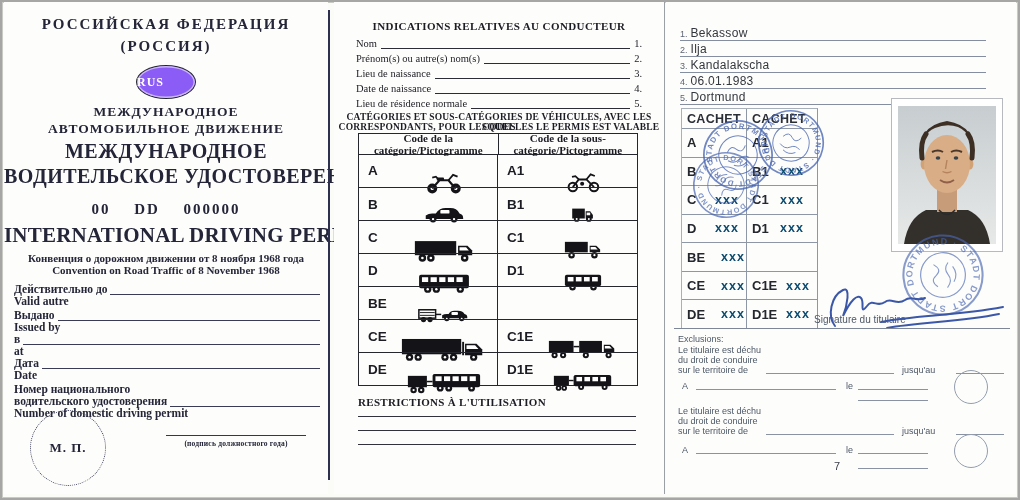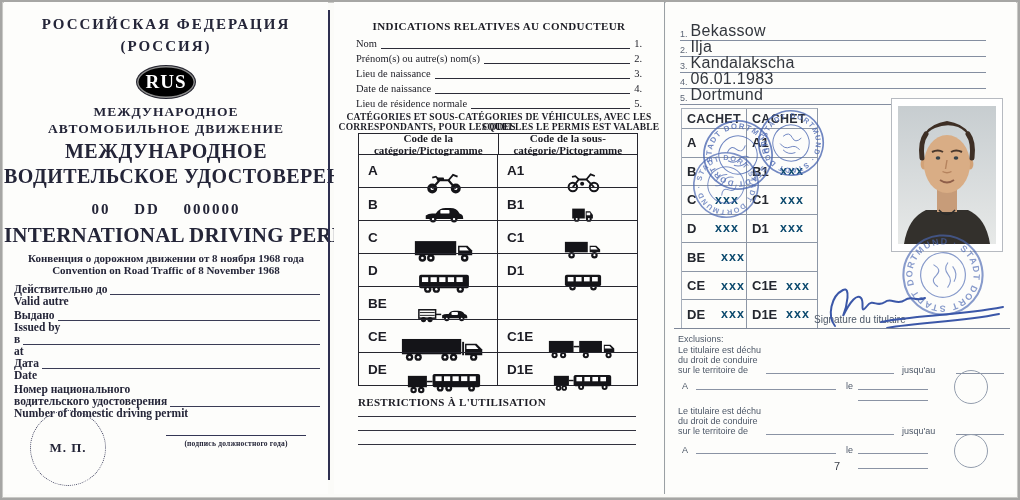--- a/index.html
+++ b/index.html
@@ -20,22 +20,22 @@
   
   .div-navy{left:328px;top:10px;width:2px;height:470px;background:#2e3050;}
   .div-gray{left:664px;top:2px;width:1px;height:492px;background:#9aa0a4;}
 
   
   .lp{left:4px;width:324px;}
   .lp .ctr{left:0;width:100%;text-align:center;white-space:nowrap;}
   .lp-country{font-weight:bold;font-size:15px;letter-spacing:2px;}
   .rus-badge{
     left:50%;transform:translateX(-50%);top:64px;width:58px;height:32px;
-    background:#000000;border-radius:50%;color:#fff;
-    font-weight:bold;font-size:19px;line-height:32px;text-align:center;letter-spacing:1px;
+    background:#8b5cf6;border-radius:50%;color:#fff;
+    font-weight:bold;font-size:12px;line-height:32px;text-align:left;letter-spacing:1px;
     box-shadow:inset 0 0 0 1.5px rgba(255,255,255,.55), 0 0 0 1px #23232e;
     position:absolute;
   }
   .lp-move{font-weight:bold;font-size:13.5px;letter-spacing:1px;}
   .lp-title{font-weight:bold;font-size:20px;letter-spacing:.5px;}
   .lp-serial{font-weight:bold;font-size:15px;word-spacing:18px;letter-spacing:2px;}
   .lp-en-title{font-weight:bold;font-size:21px;letter-spacing:.2px;}
   .lp-conv{font-weight:bold;font-size:11px;}
   .lp-field{left:10px;width:306px;display:flex;align-items:flex-end;}
   .lp-field .lab{font-weight:bold;font-size:11.5px;white-space:nowrap;position:static;}
@@ -74,21 +74,21 @@
   .cat-icon svg{display:block;}
   .veh{fill:#141418;}
   .veh-s{stroke:#141418;fill:none;}
   .mp-restrict{left:24px;top:394px;font-weight:bold;font-size:11px;letter-spacing:.3px;}
   .mp-rline{left:24px;width:278px;border-top:1.2px solid #32323e;}
 
   
   .rp{left:666px;width:350px;font-family:"Liberation Sans",sans-serif;color:#3c414b;}
   .hrow{left:14px;width:306px;height:16px;border-bottom:1px solid #848ea0;display:flex;align-items:flex-end;}
   .hrow .num{position:static;font-size:9px;color:#5c6575;margin-right:3px;padding-bottom:1px;}
-  .hrow .val{position:static;font-size:16px;color:#33373e;letter-spacing:.3px;padding-bottom:0px;}
+  .hrow .val{position:static;font-size:12px;color:#33373e;letter-spacing:.3px;padding-bottom:0px;}
   .cachet{
     left:15px;top:106px;width:135px;height:220px;
     display:grid;grid-template-columns:64px 71px;grid-template-rows:20px repeat(7,1fr);
     border-left:1px solid #a8b0bc;border-top:1px solid #a8b0bc;border-right:1px solid #8d97a6;
   }
   .cachet>div{position:static;border-bottom:1px solid #8d97a6;display:flex;align-items:center;padding-left:5px;box-sizing:border-box;}
   .cachet>div.rcol{border-left:1.2px solid #8d97a6;}
   .cachet .hc{font-size:12.5px;color:#2a2e36;letter-spacing:.3px;font-weight:bold;}
   .ccode{position:static;width:28px;font-size:13px;font-weight:bold;color:#24272e;}
   .ccode.wide{width:34px;}

